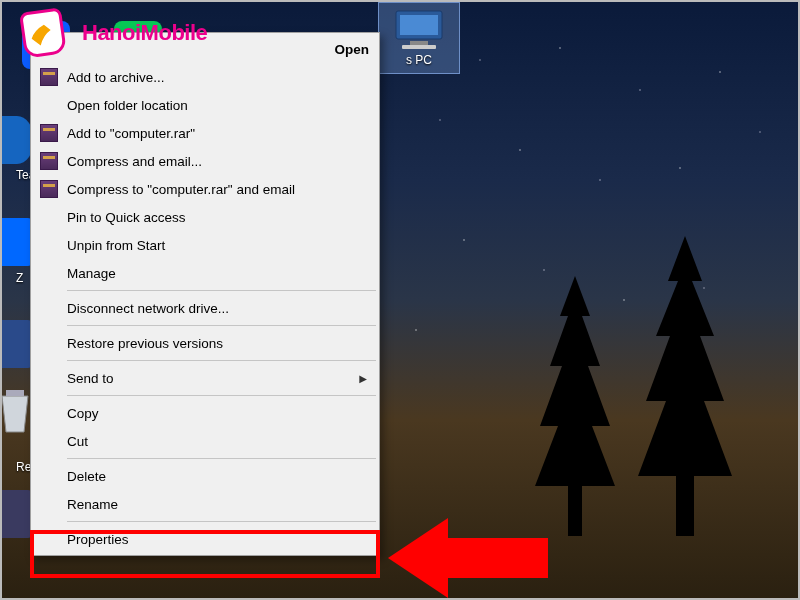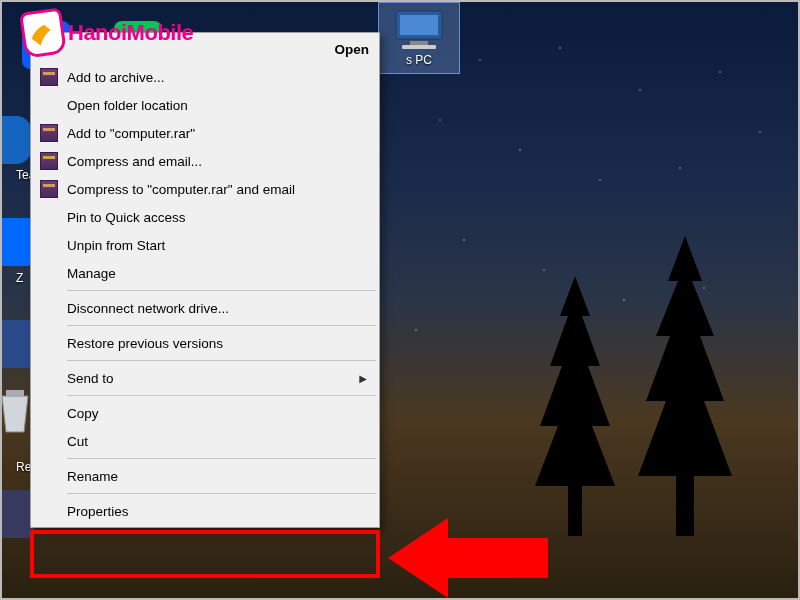--- a/index.html
+++ b/index.html
@@ -74,21 +74,21 @@
       color: #fff;
       font-size: 12px;
       text-shadow: 0 1px 2px #000;
     }
 
     
     .watermark {
       position: absolute;
       top: 10px; left: 22px;
       display: flex; align-items: center;
-      gap: 4px;
+      gap: 18px;
       z-index: 50;
     }
     .watermark .wm-icon {
       width: 42px; height: 46px;
       border: 3px solid #ec008c;
       border-radius: 8px 8px 14px 14px;
       position: relative;
       transform: rotate(-8deg);
       background: #fff;
     }
@@ -295,20 +295,23 @@
   </div>
   <div class="sep"></div>
   <div class="menu-item">
       <span>Copy</span>
     </div>
   <div class="menu-item">
       <span>Cut</span>
     </div>
   <div class="sep"></div>
   <div class="menu-item">
+      <span>Delete</span>
+    </div>
+  <div class="menu-item">
       <span>Rename</span>
     </div>
   <div class="sep"></div>
   <div class="menu-item">
       <span>Properties</span>
     </div>
 </div>
 
 <div class="highlight-box"></div>
 <div class="big-arrow">

